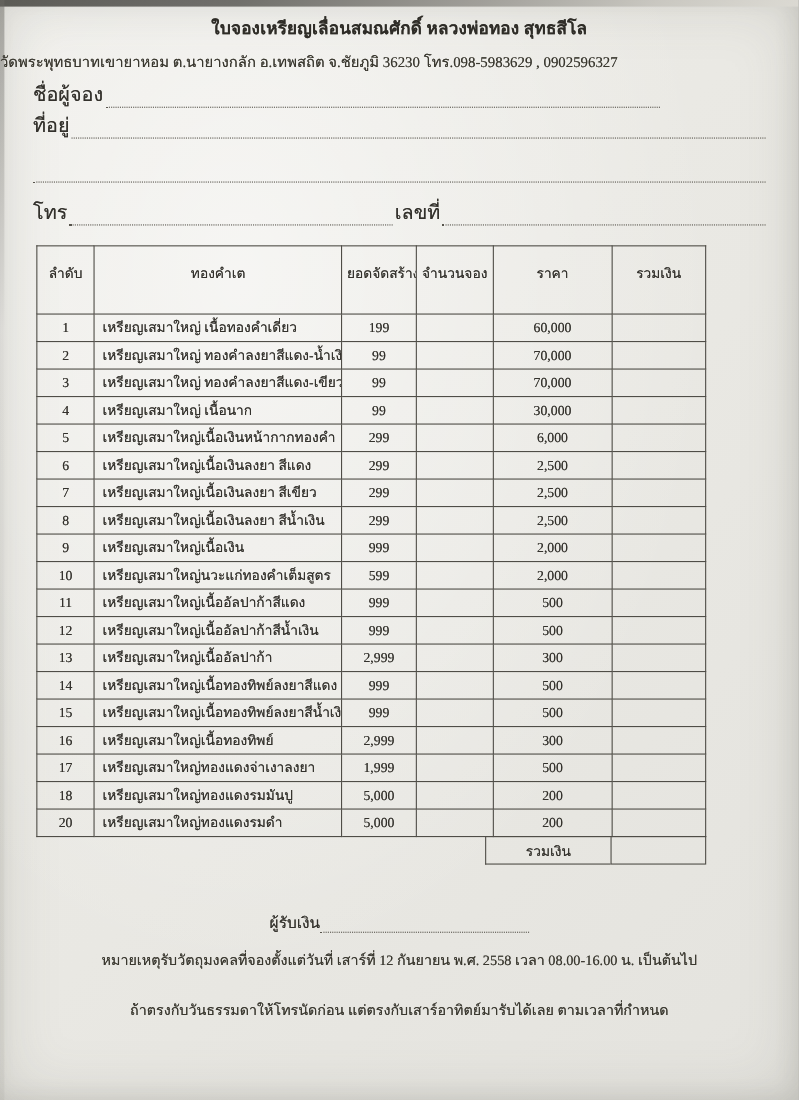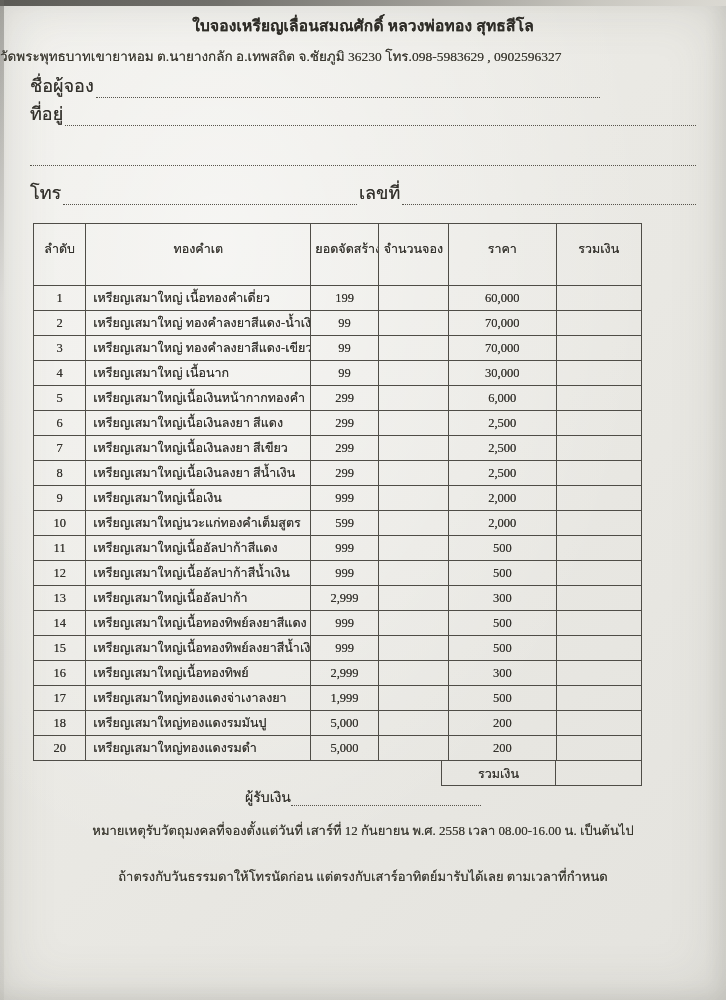--- a/index.html
+++ b/index.html
@@ -95,20 +95,21 @@
   }
   .total-row .cell {
     border: 1px solid #4f4d47;
     height: 26px; line-height: 26px;
     text-align: center; box-sizing: border-box;
   }
   .total-row .cell.label { width: 114px; border-right: none; }
   .total-row .cell.value { width: 87px; }
 
   .receiver-line {
+    margin-top: 42px;
     display: flex; justify-content: center; align-items: flex-end;
     font-size: 14px;
   }
   .receiver-line .dotted { flex: 0 0 190px; }
 
   .note { text-align: center; font-size: 13px; color: #3a382f; }
   .note.n1 { margin-top: 12px; }
   .note.n2 { margin-top: 25px; }
 </style>
 </head>

